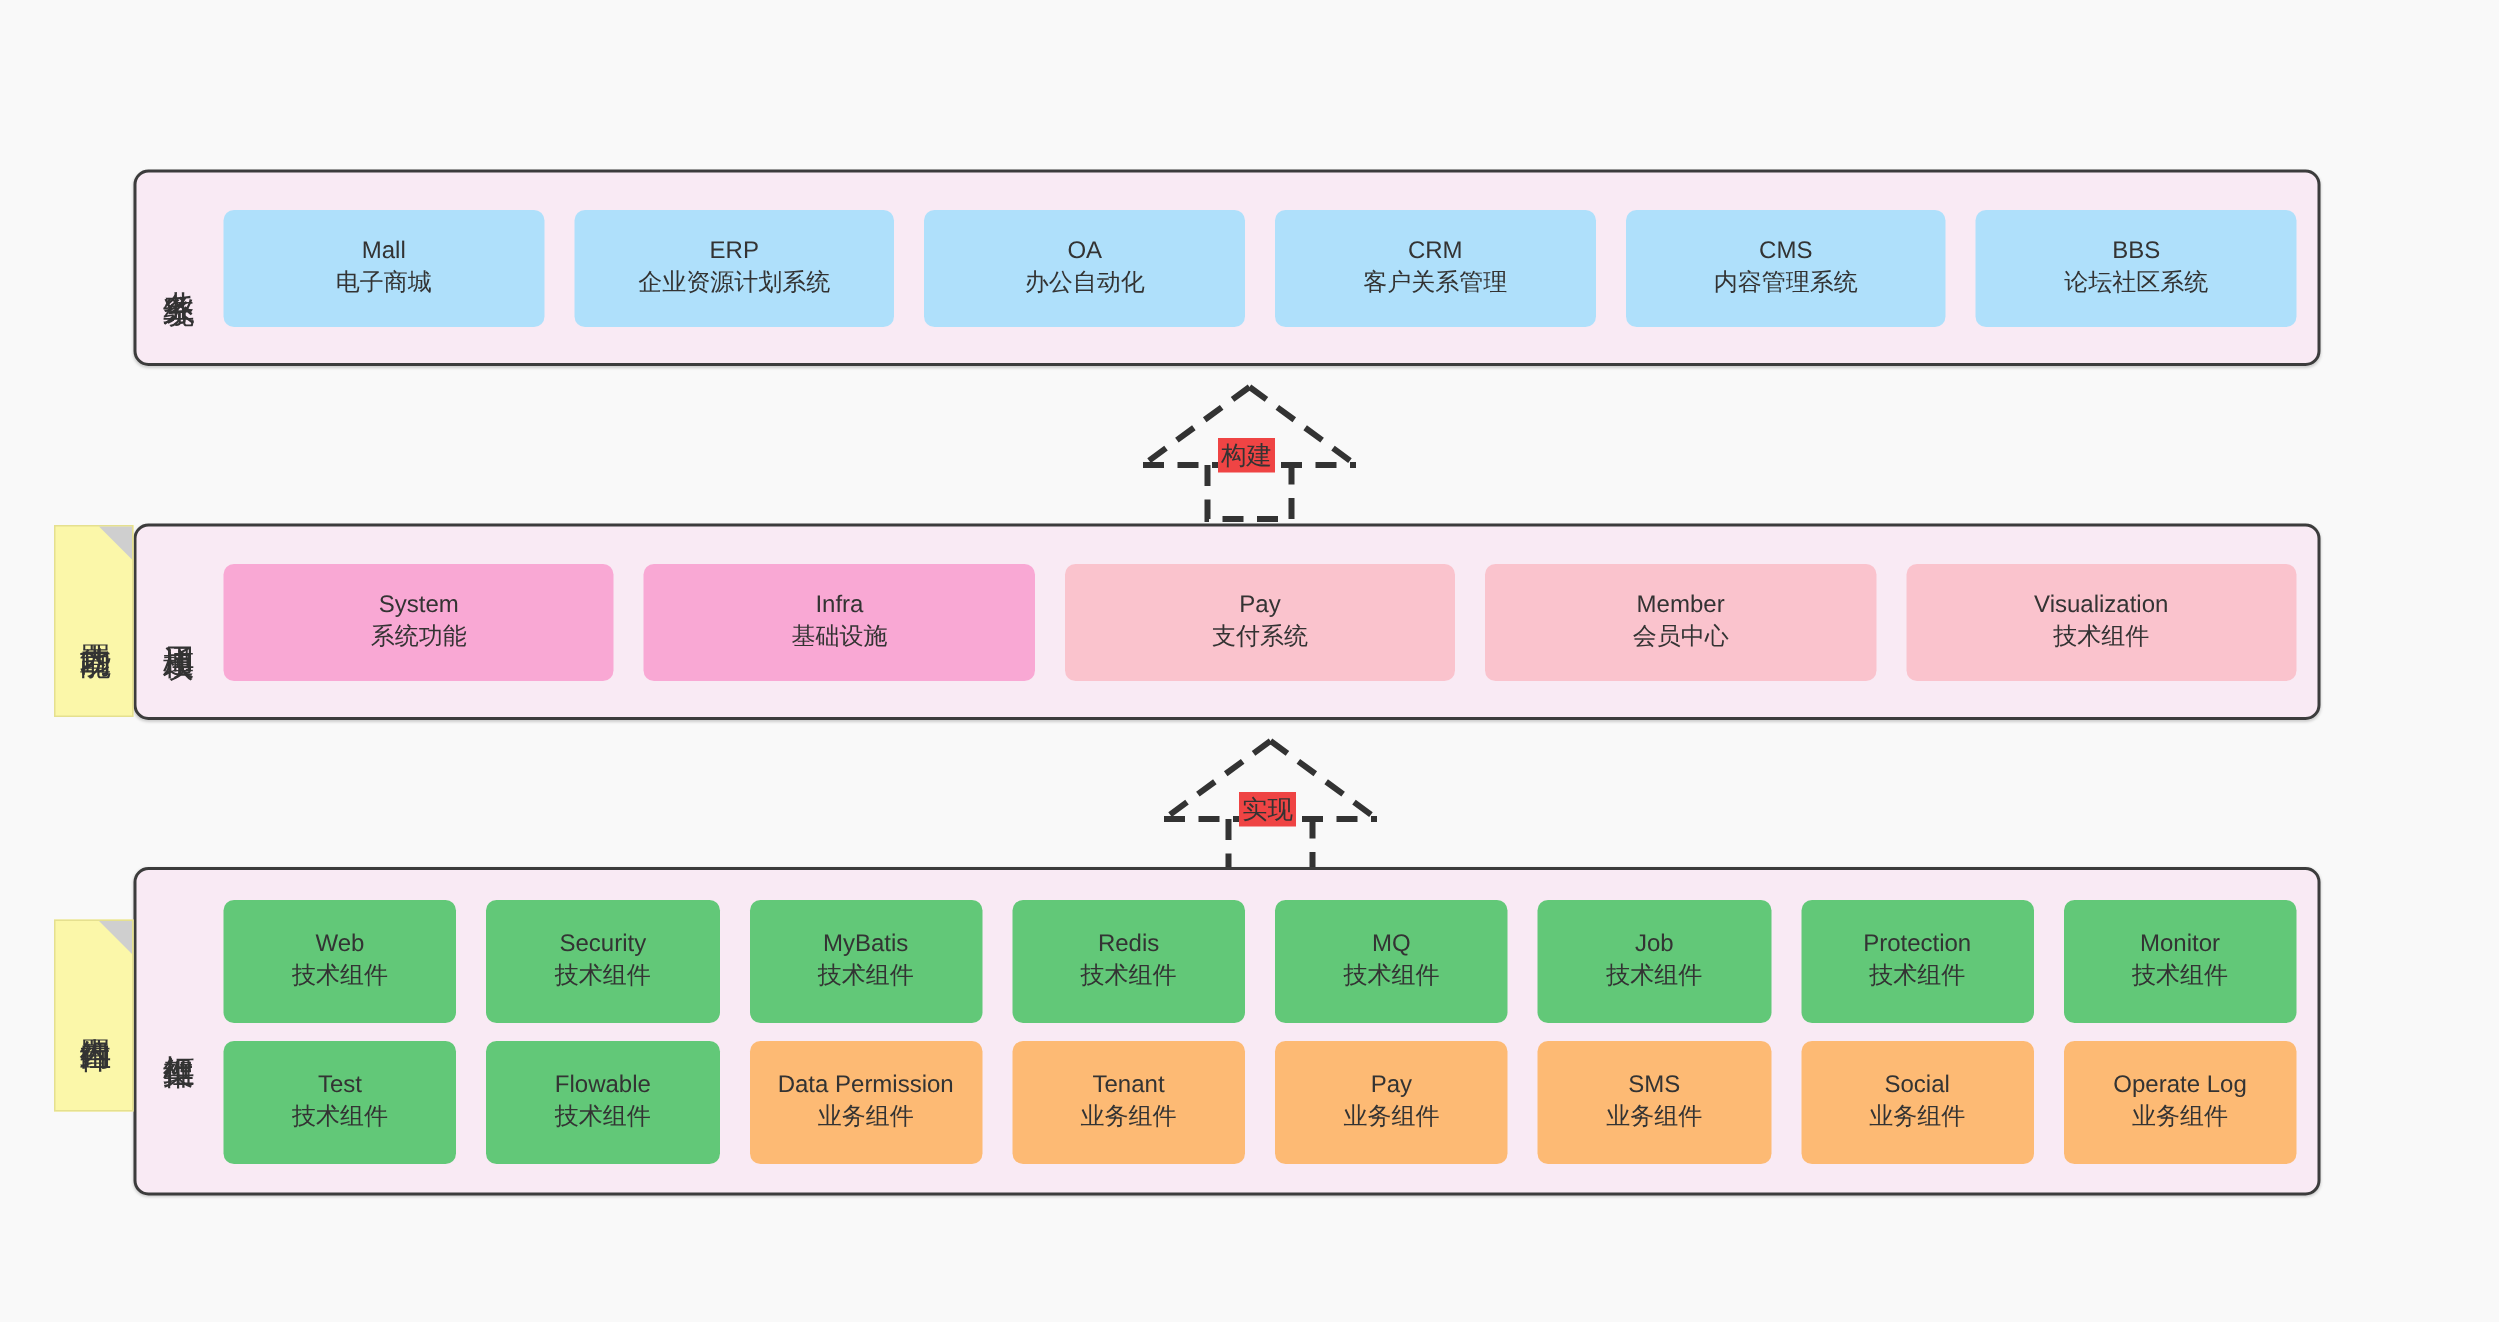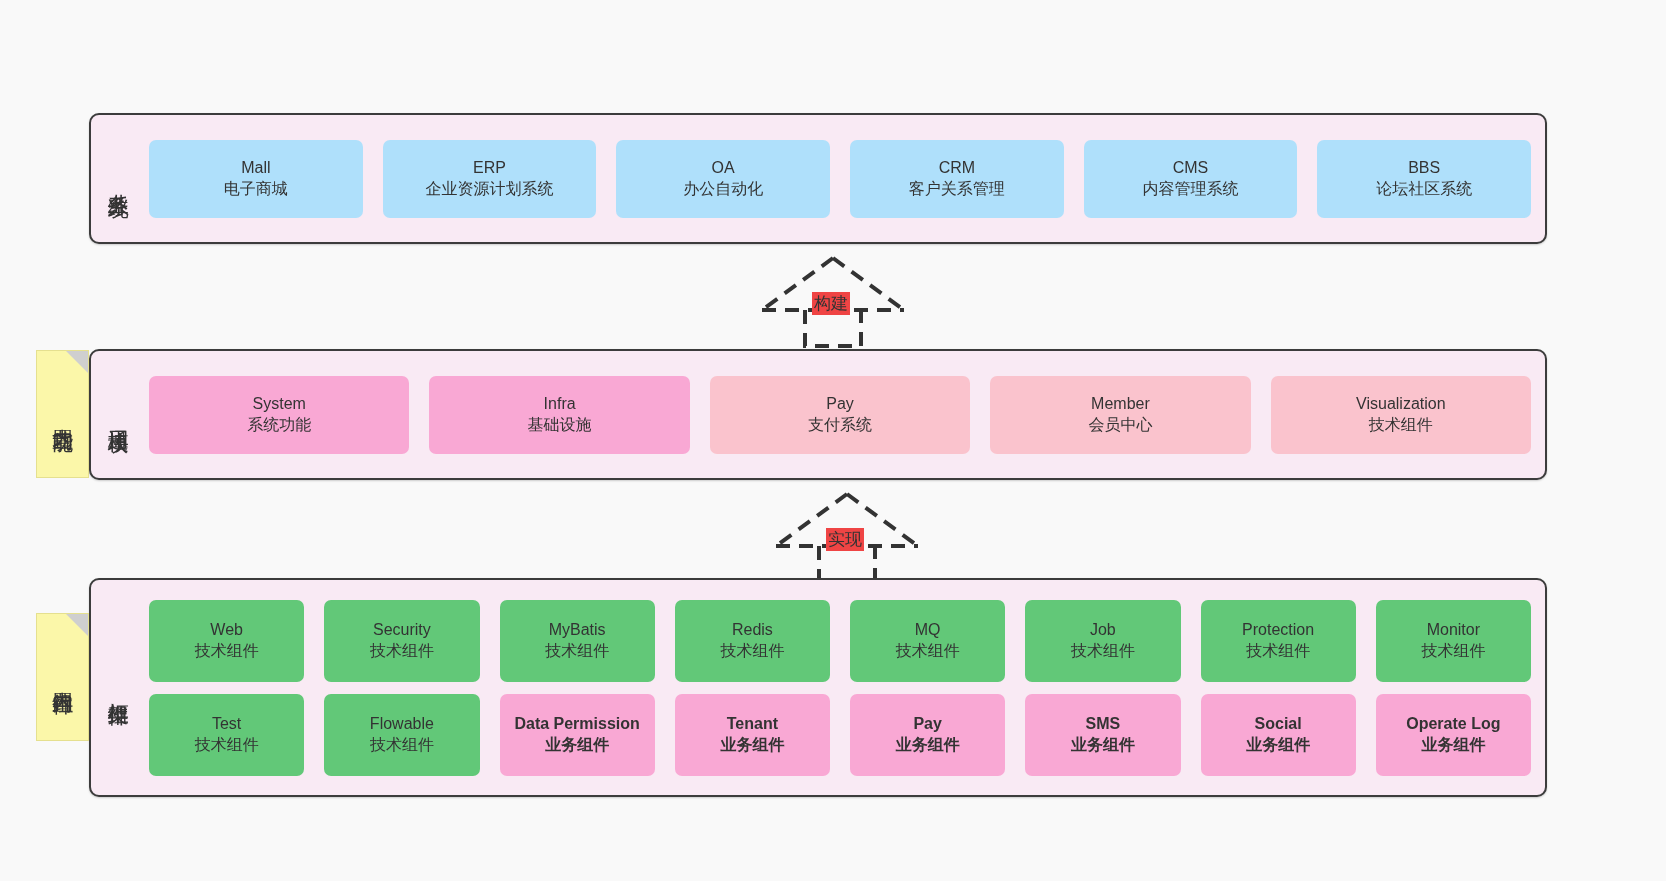--- a/index.html
+++ b/index.html
@@ -79,21 +79,21 @@
     padding: 6px 4px;
   }
   .cell .t-en { display: block; }
   .cell .t-cn { display: block; }
 
   
   .c-blue        { background: #afe0fb; }
   .c-red-strong  { background: #f9a8d4; }
   .c-red-light   { background: #fac3cd; }
   .c-green-strong{ background: #62c878; }
-  .c-green-light { background: #f9a8d4; font-weight: bold; }
+  .c-green-light { background: #fdba74; }
 
   
   #layer-business { left: 89px;  top: 113px; width: 1458px; height: 131px; }
   #layer-common   { left: 89px;  top: 349px; width: 1458px; height: 131px; }
   #layer-framework{ left: 89px;  top: 578px; width: 1458px; height: 219px; }
 
   #layer-business .cell, #layer-common .cell { height: 78px; }
   #layer-framework .cell { height: 82px; }
 
   

